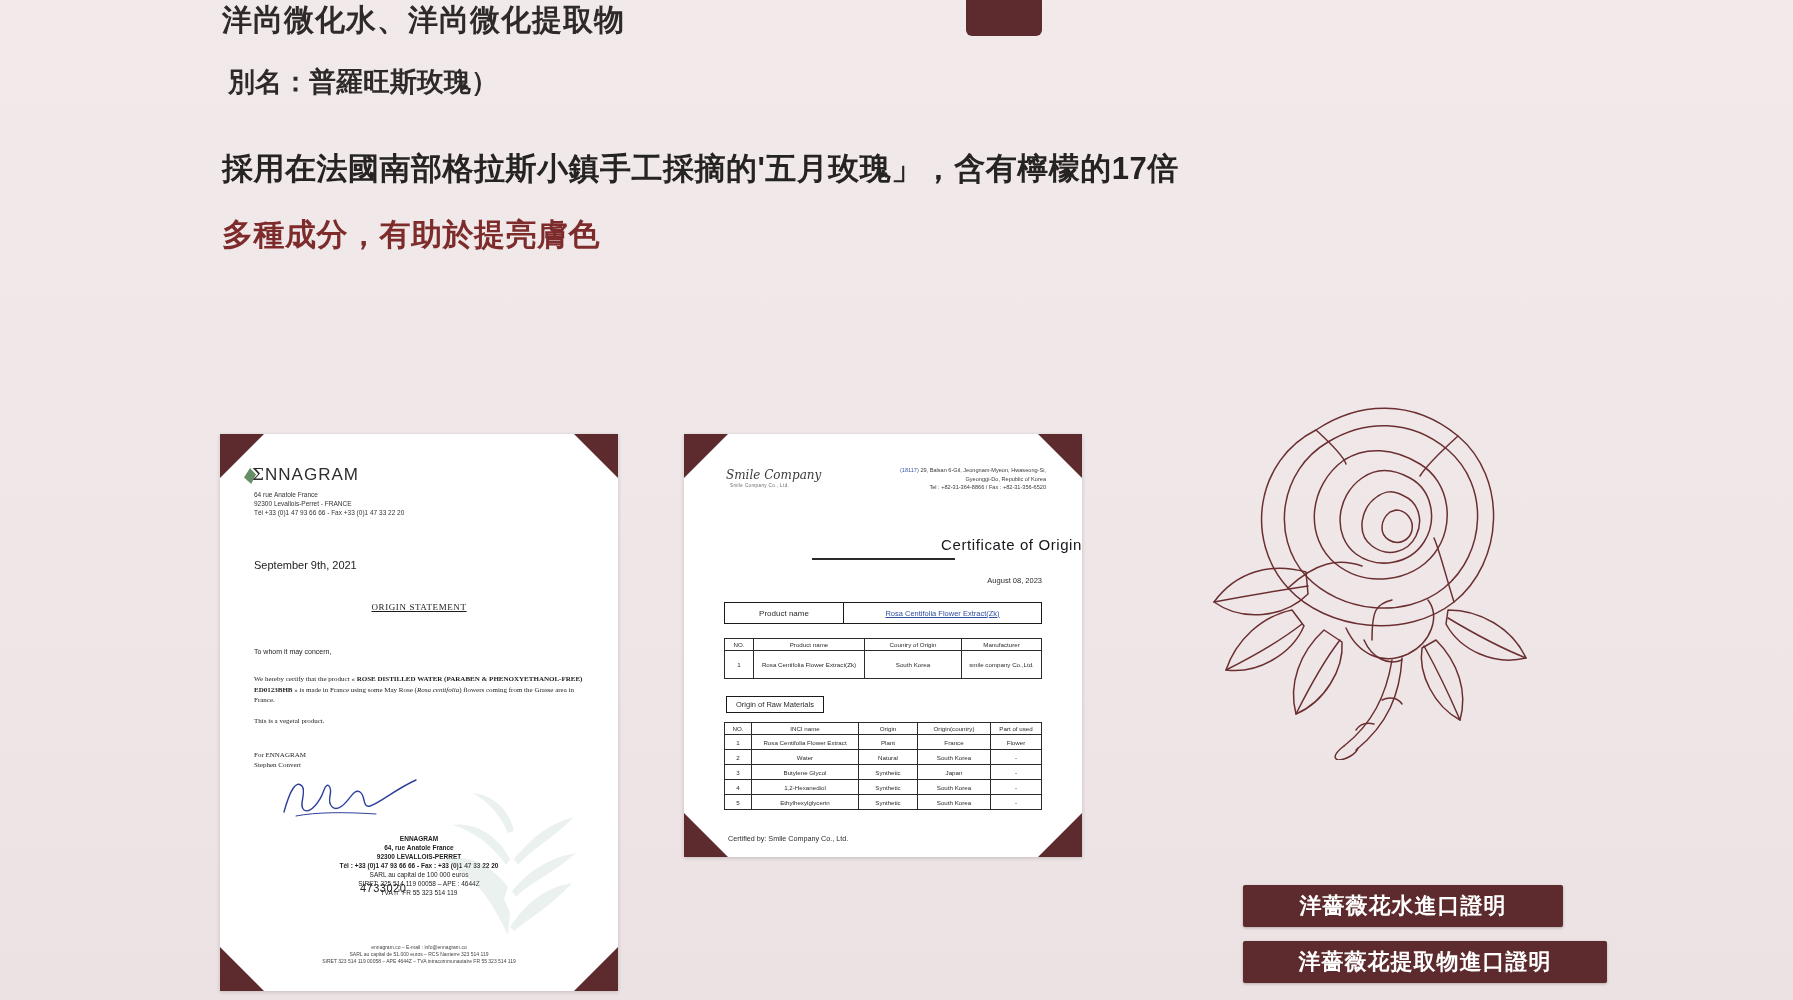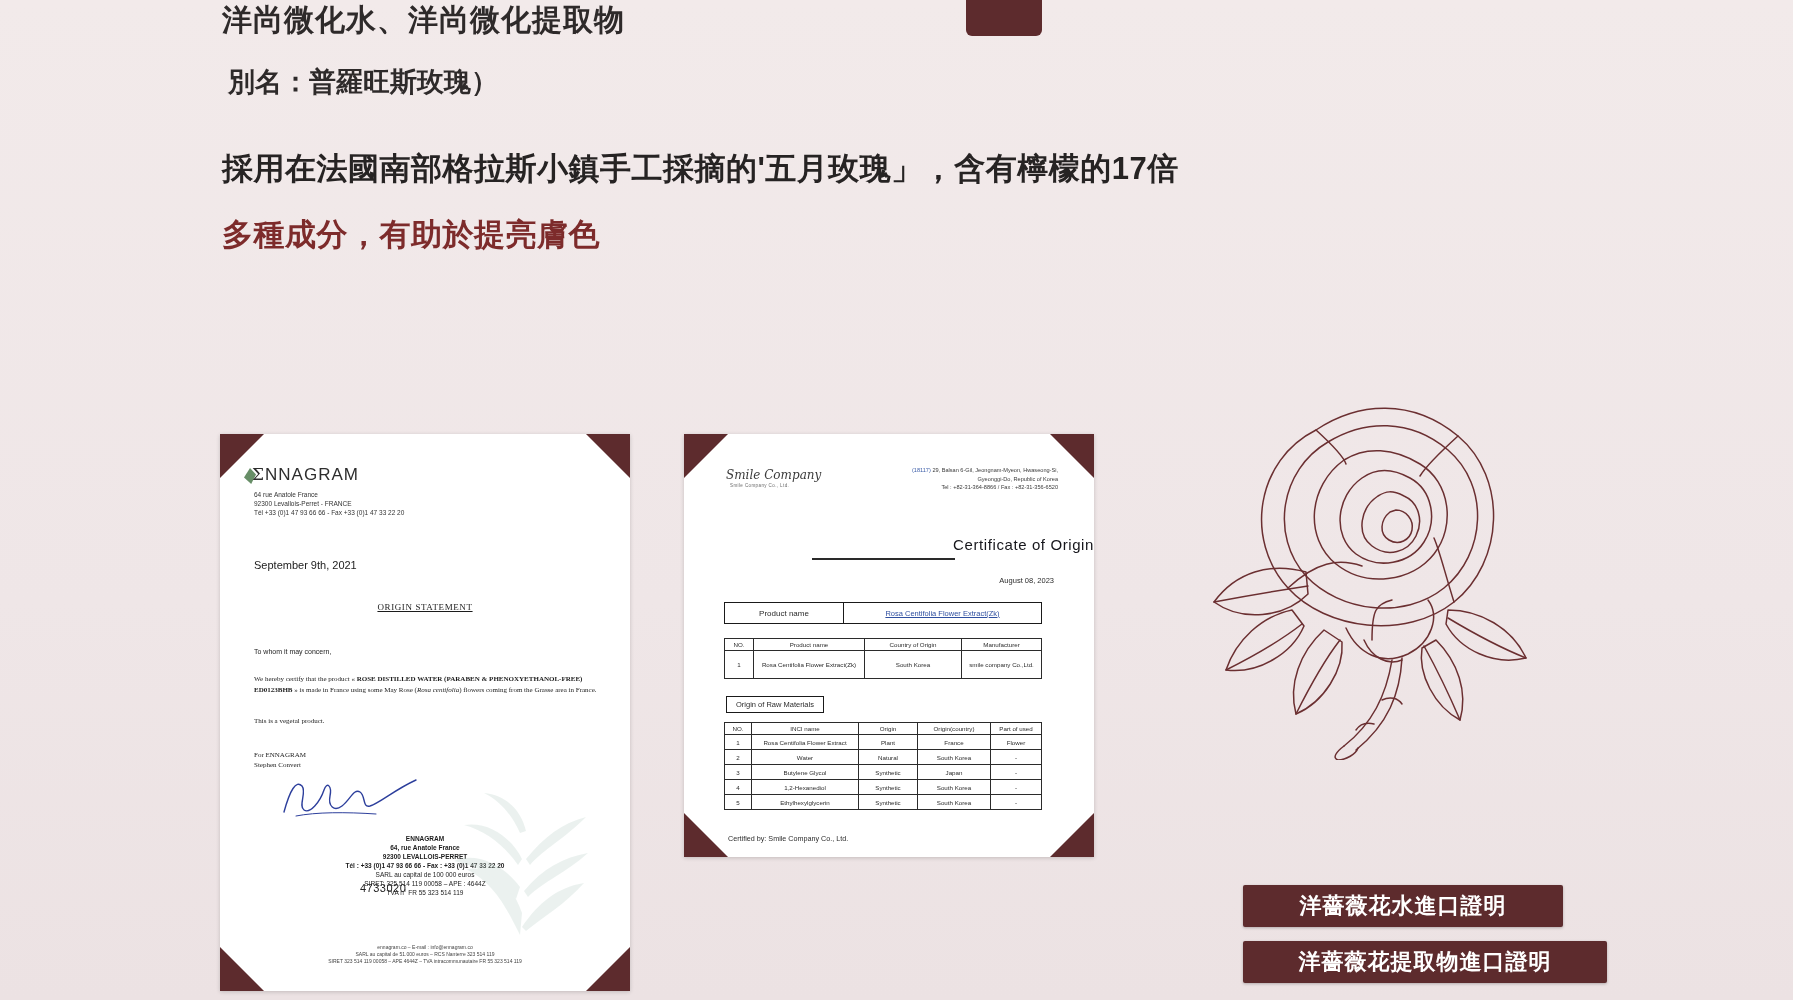--- a/index.html
+++ b/index.html
@@ -67,21 +67,20 @@
     color: #7d2b2b;
     display: block;
   }
 
   
   .cert {
     position: absolute;
     background: #ffffff;
     box-shadow: 0 1px 4px rgba(0,0,0,.18);
     overflow: hidden;
-    padding-left: 12px;
   }
   .cert .corner {
     position: absolute;
     width: 0;
     height: 0;
   }
   .corner.tl { top:0; left:0; border-top: 44px solid #5d2b2d; border-right: 44px solid transparent; }
   .corner.tr { top:0; right:0; border-top: 44px solid #5d2b2d; border-left: 44px solid transparent; }
   .corner.bl { bottom:0; left:0; border-bottom: 44px solid #5d2b2d; border-right: 44px solid transparent; }
   .corner.br { bottom:0; right:0; border-bottom: 44px solid #5d2b2d; border-left: 44px solid transparent; }

